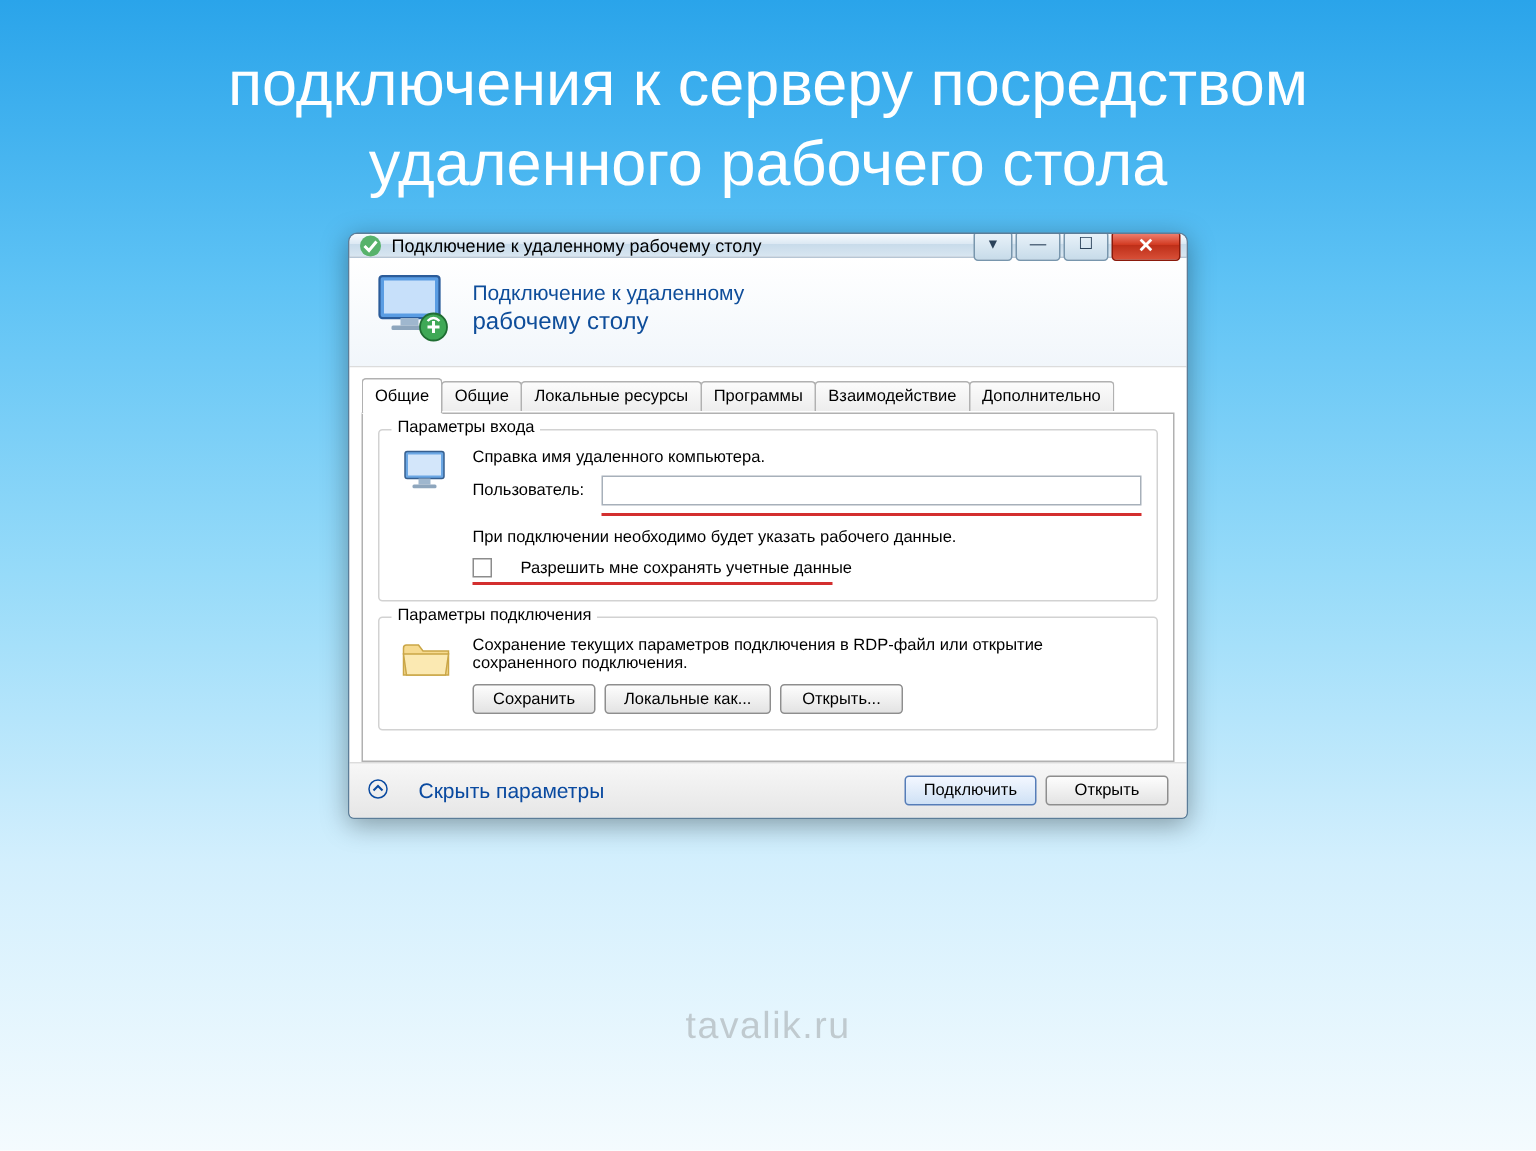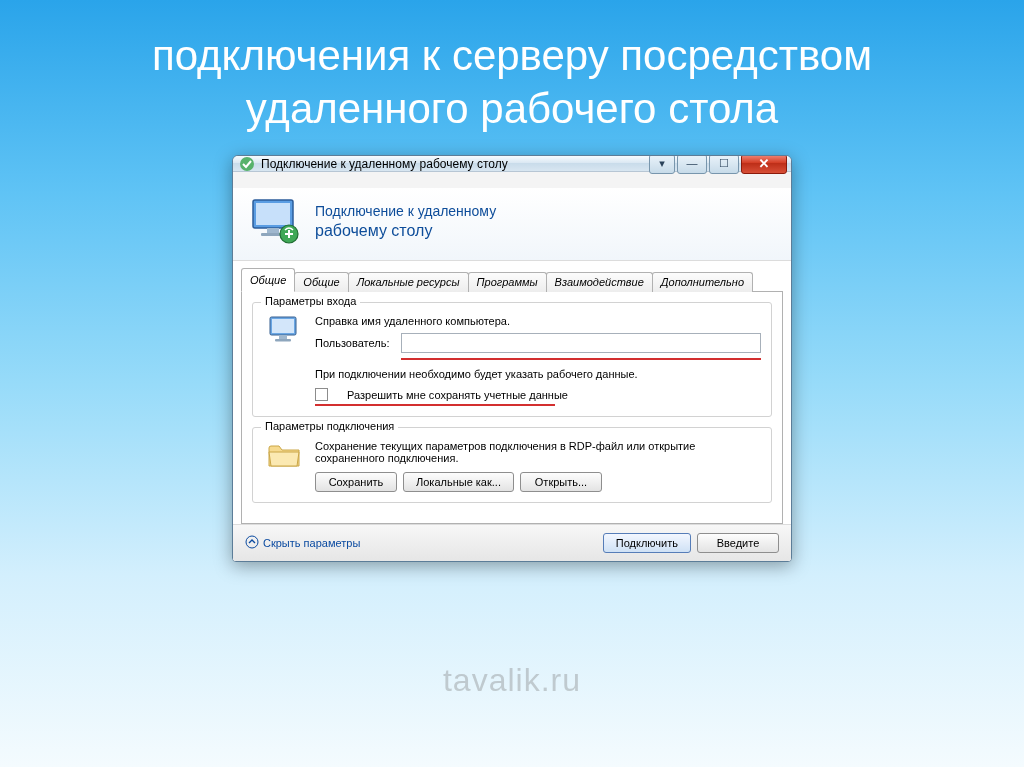--- a/index.html
+++ b/index.html
@@ -58,32 +58,31 @@
     border-color: #8b1a0b;
   }
   .winbtn span { font-size: 11px; color:#2b425a; line-height:1; }
   .winbtn.close span { color:#fff; font-weight:bold; font-size: 13px; }
   .window-body { background:#fff; }
   .banner {
     display:flex; align-items:center; gap: 14px;
     padding: 10px 16px 14px;
     border-bottom: 1px solid #dcdcdc;
     background: linear-gradient(to bottom,#fff,#f1f6fb);
-    margin-top: 16px;
   }
   .banner-icon {
     width: 52px; height: 48px;
     position: relative;
   }
   .banner-text { line-height: 1.25; }
   .banner-text .line1 { font-size: 14px; color: #0e4d9a; }
   .banner-text .line2 { font-size: 16px; color: #0e4d9a; font-weight: normal; }
   .tabs-area { padding: 6px 8px 0; background:#fff; }
   .tabs {
-    display:flex; align-items:flex-end; position:relative; z-index:2;font-style:italic;
+    display:flex; align-items:center; position:relative; z-index:2;
   }
   .tab {
     font-size: 11px;
     color:#000;
     padding: 3px 8px 4px;
     border: 1px solid #b1b1b1;
     border-bottom: none;
     background: linear-gradient(to bottom,#fcfcfc,#ededed);
     border-radius: 3px 3px 0 0;
     margin-right: -1px;
@@ -141,42 +140,42 @@
   }
   .subnote { font-size: 11px; margin: 8px 0; max-width: 370px; }
   .checkrow { display:flex; align-items:center; gap: 19px; margin-top: 6px; }
   .cbox { width: 13px; height: 13px; border:1px solid #8c8c8c; background:#fff; }
   .footer {
     border-top: 1px solid #dcdcdc;
     background: linear-gradient(to bottom,#f7f7f7,#e6e6e6);
     padding: 8px 12px;
     display:flex; align-items:center; justify-content:space-between;
   }
-  .linkish { display:flex; align-items:center; gap:4px; font-size: 11px; color:#0a4aa0;justify-content:flex-end; }
+  .linkish { display:flex; align-items:center; gap:20px; font-size: 14px; color:#0a4aa0;justify-content:flex-end; }
   .std-button {
     font-size: 11px;
     color:#000;
     padding: 3px 12px;
     border: 1px solid #8e8e8e;
     border-radius: 3px;
     background: linear-gradient(to bottom,#fdfdfd,#e3e3e3);
     min-width: 82px;
     text-align:center;
   }
   .std-button.primary {
     background: linear-gradient(to bottom,#f3f7ff,#cfe1f5);
     border-color: #567db8;
   }
   .btn-row { display:flex; gap: 6px; }
   .watermark {
     position:absolute;
     bottom: 68px;
     left: 50%;
     transform: translateX(-50%);
-    font-size: 32px;
+    font-size: 25px;
     color: rgba(120,120,120,.35);
     letter-spacing: 1px;
     pointer-events:none;
   }
 </style>
 </head>
 <body>
 
 <div class="slide-title">подключения к серверу посредством удаленного рабочего стола</div>
 
@@ -292,19 +291,19 @@
         <span>
           <svg width="14" height="14" viewBox="0 0 14 14">
             <circle cx="7" cy="7" r="6" fill="none" stroke="#0a4aa0"></circle>
             <path d="M4 8 L7 5 L10 8" fill="none" stroke="#0a4aa0" stroke-width="1.4"></path>
           </svg>
         </span>
         <span>Скрыть параметры</span>
       </div>
       <div class="btn-row">
         <div class="std-button primary">Подключить</div>
-        <div class="std-button">Введите</div>
+        <div class="std-button">Открыть</div>
       </div>
     </div>
   </div>
 </div>
 
 <div class="watermark">tavalik.ru</div>
 
 </body></html>

